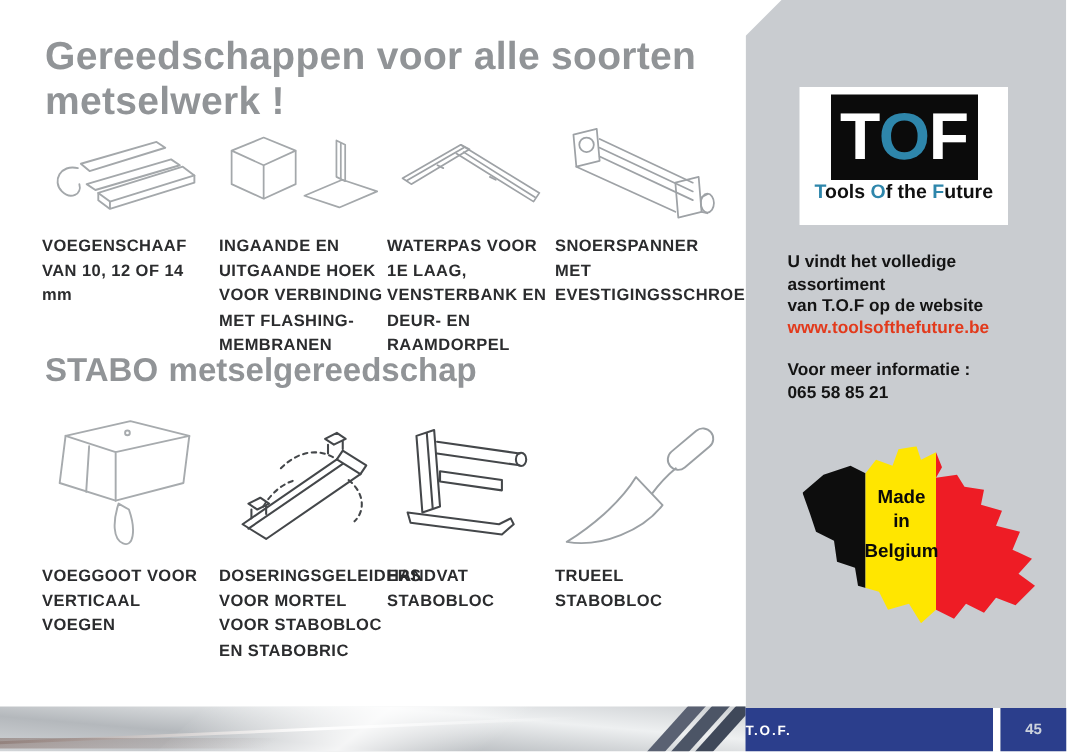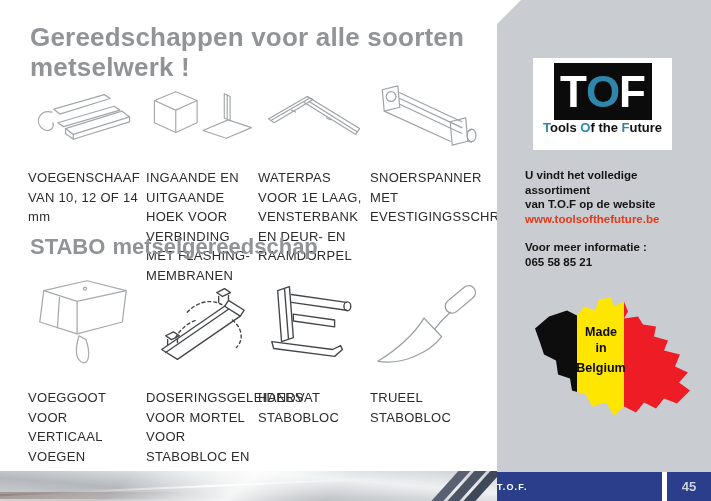--- a/index.html
+++ b/index.html
@@ -19,22 +19,22 @@
   .section-title{
     left:30px;top:234px;
     font-size:22px;font-weight:600;color:#919497;
   }
   .section-title .brand{font-weight:700;margin-right:7px}
 
   .cell{width:114px;display:flex;flex-direction:column}
   .cell .art{height:70px;display:flex;align-items:flex-end;justify-content:flex-start}
   .row2 .art{height:96px}
   .cell .lbl{
-    margin-top:20px;font-size:13px;line-height:1.5;
-    letter-spacing:.3px;color:#2b2c2e;font-weight:400;
+    margin-top:8px;font-size:11px;line-height:1.5;
+    letter-spacing:.3px;color:#2b2c2e;font-weight:700;
   }
   .c1{left:28px}.c2{left:146px}.c3{left:258px}.c4{left:370px}
   .row1{top:78px}.row2{top:272px}
   svg.art-svg{display:block}
 
   
   .sidebar{
     left:497px;top:0;width:214px;height:501px;
     background:#c9ccd0;
     clip-path:polygon(24px 0,100% 0,100% 100%,0 100%,0 24px);
@@ -85,21 +85,21 @@
 
   .footer-bar{
     left:497px;top:472px;width:165px;height:29px;background:#2b3e8c;
     display:flex;align-items:center;justify-content:flex-start;
     color:#ffffff;font-size:9px;font-weight:bold;letter-spacing:1.2px;
   }
   .footer-divider{left:662px;top:472px;width:5px;height:29px;background:#ffffff}
   .footer-page{
     left:667px;top:472px;width:44px;height:29px;background:#2b3e8c;
     display:flex;align-items:center;justify-content:center;
-    color:#ccd2dc;font-size:13px;font-weight:bold;
+    color:#ccd2dc;font-size:10px;font-weight:bold;
   }
 </style>
 </head>
 <body>
 
 <div class="abs page-title">
   <span>Gereedschappen voor alle soorten</span><br>
   <span>metselwerk !</span>
 </div>
 

